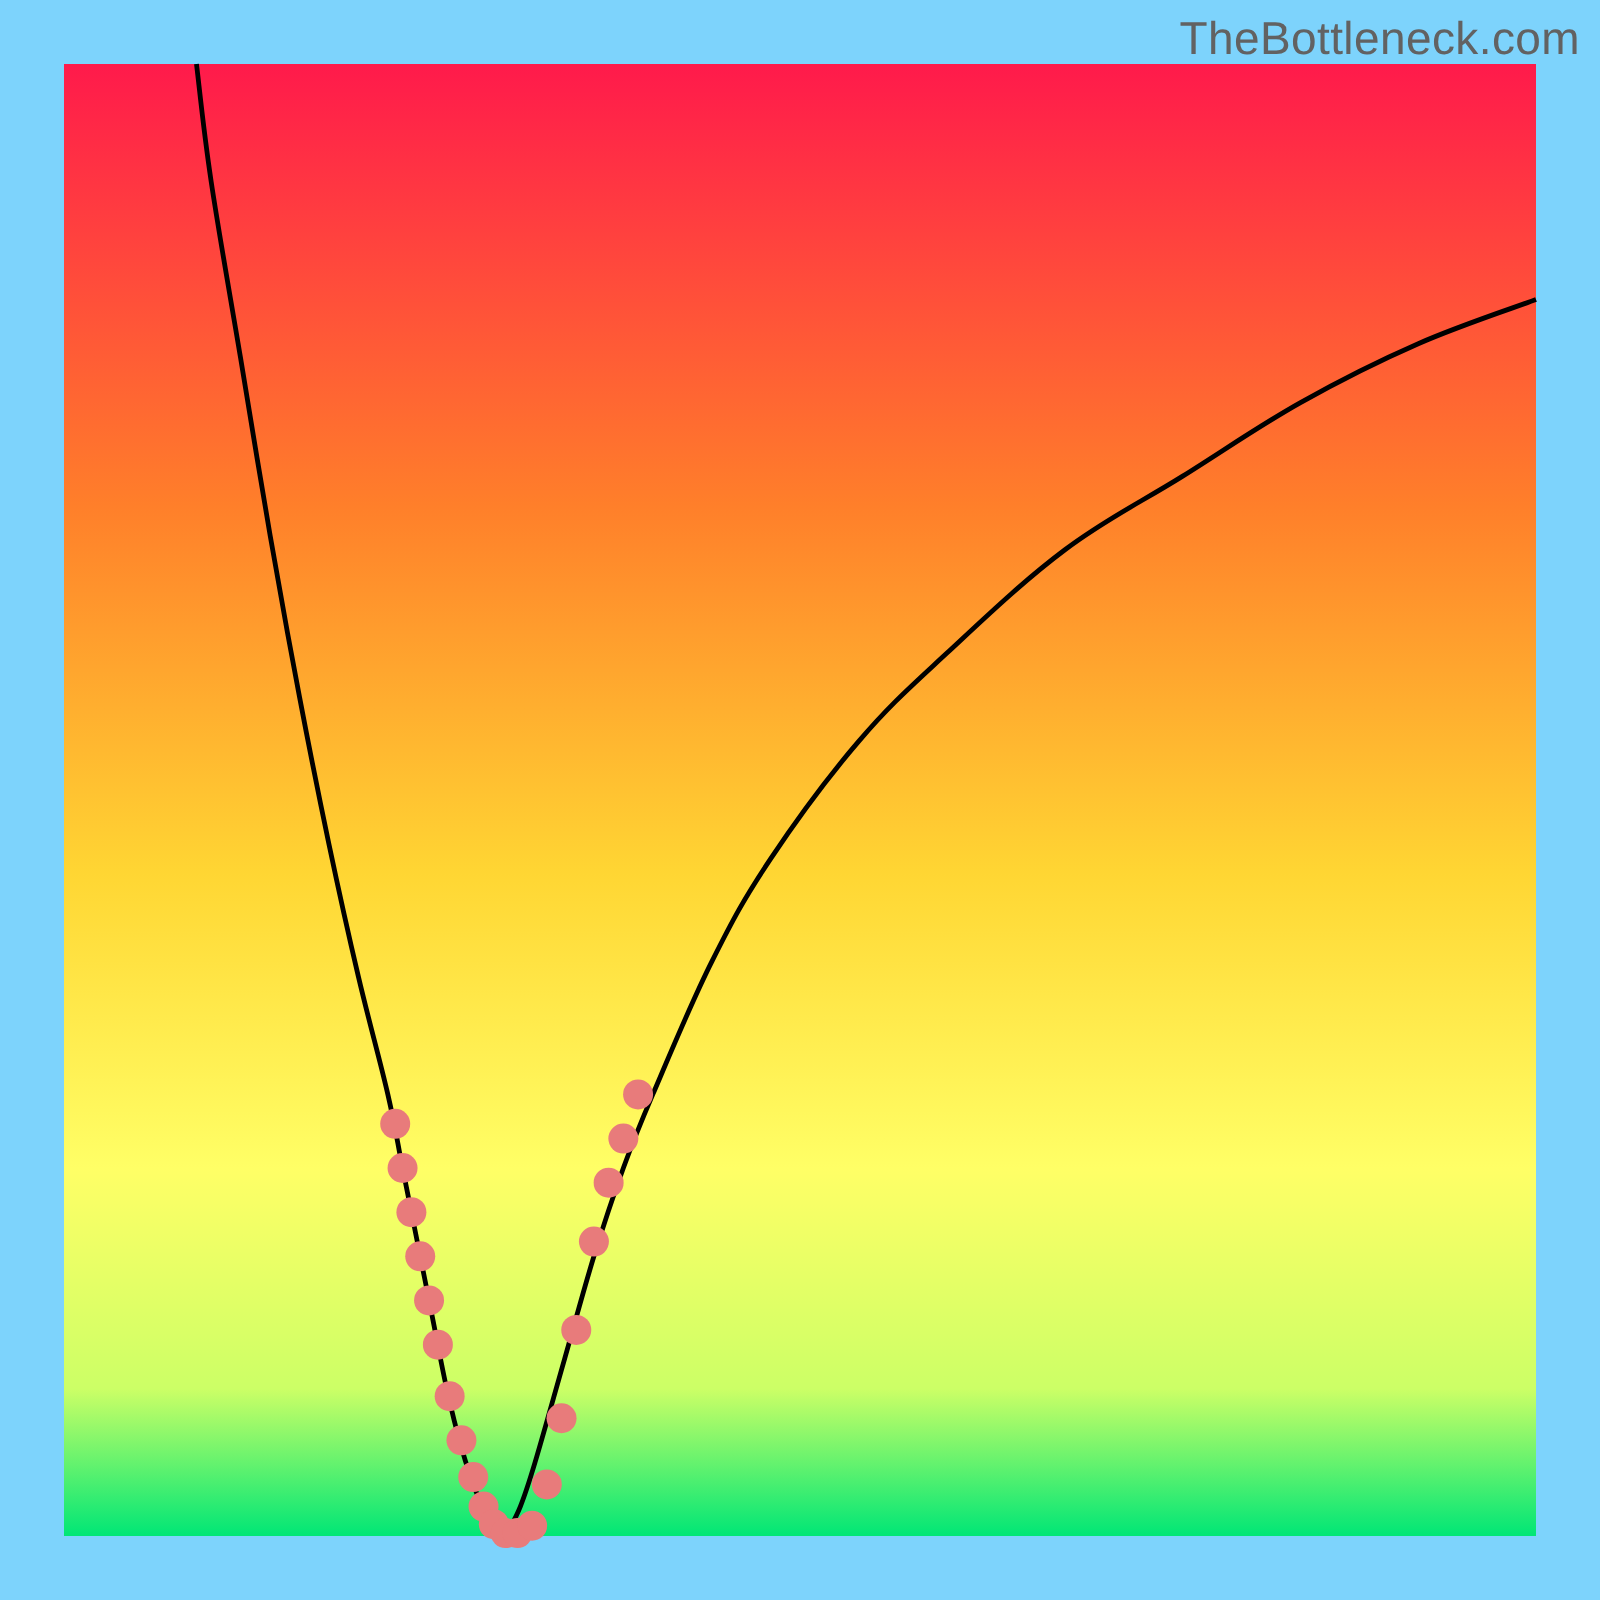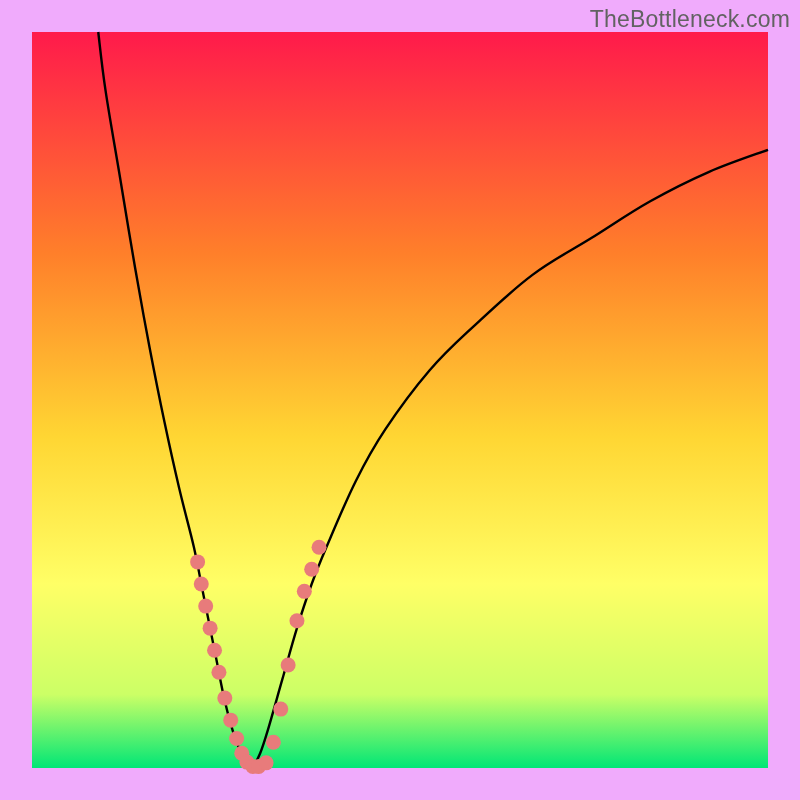--- a/index.html
+++ b/index.html
@@ -10,21 +10,21 @@
     overflow: hidden;
     background: #000;
     font-family: Arial, Helvetica, sans-serif;
   }
   .frame {
     position: absolute;
     left: 0;
     top: 0;
     width: 800px;
     height: 800px;
-    background: #f0abfc;
+    background: #7dd3fc;
   }
   .plot-area {
     position: absolute;
     left: 32px;
     top: 32px;
     width: 736px;
     height: 736px;
     
   }
   .watermark {

